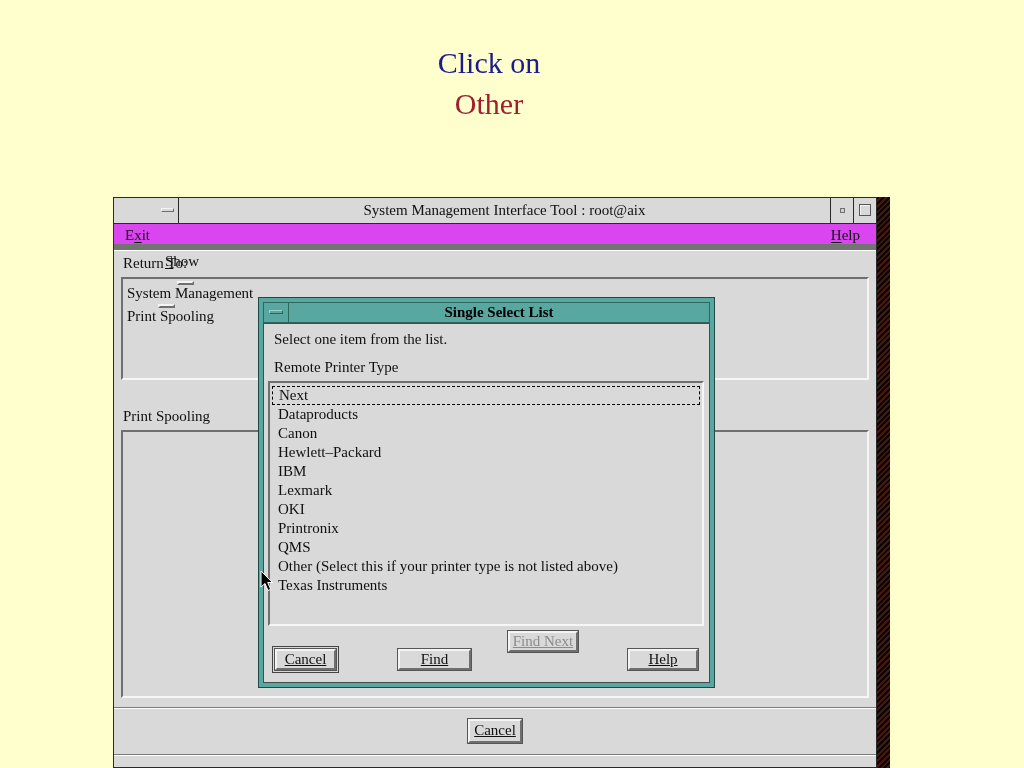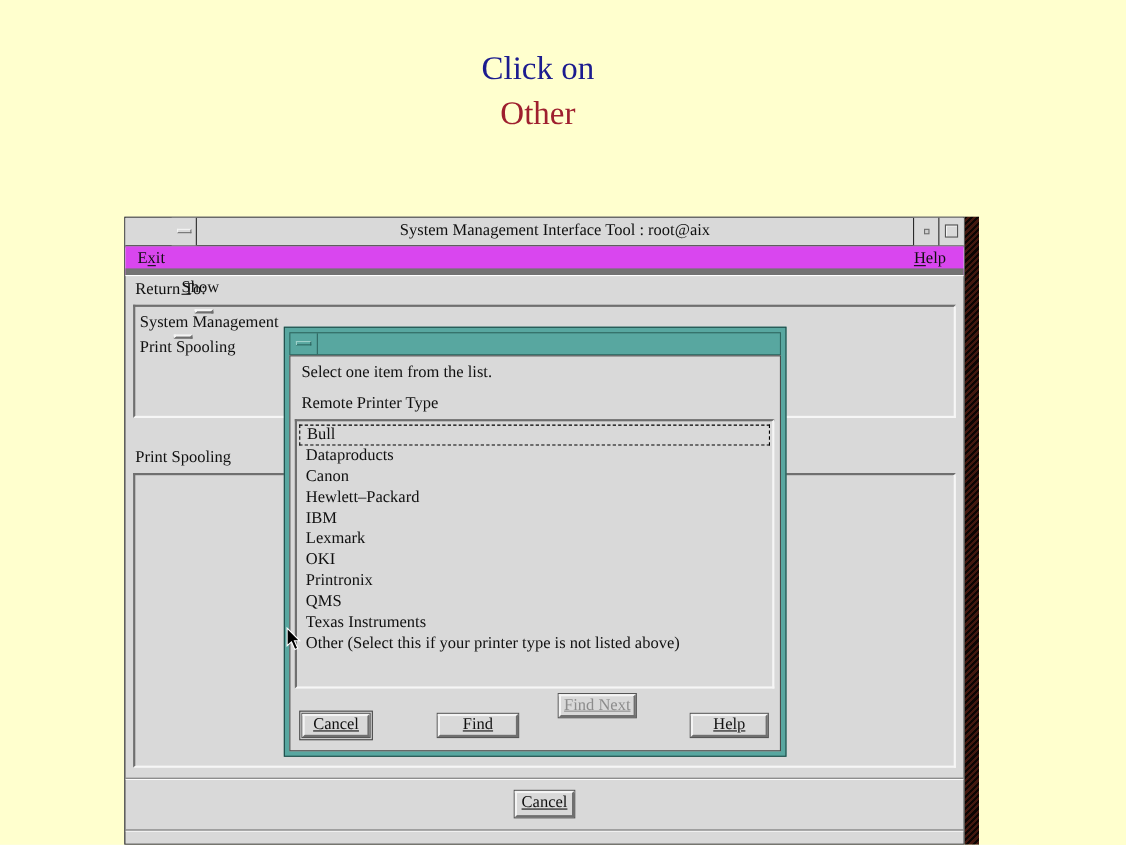--- a/index.html
+++ b/index.html
@@ -142,37 +142,38 @@
         <div class="groove" style="top:504px;"></div>
       </div>
     </div>
   </div>
 
   <div class="dialog">
     <div class="dlg-tb">
       <div class="dlg-menu">
         <div class="t-dash"></div>
       </div>
+      <div class="dlg-title">Single Select List</div>
     </div>
     <div class="dlg-body">
       <div class="dlg-text" style="left:10px; top:7px;">Select one item from the list.</div>
       <div class="dlg-text" style="left:10px; top:35px;">Remote Printer Type</div>
 
       <div class="listbox sunken">
-          <div class="li-item focused">Bull</div>
+          <div class="li-item focused">Next</div>
           <div class="li-item">Dataproducts</div>
           <div class="li-item">Canon</div>
           <div class="li-item">Hewlett–Packard</div>
           <div class="li-item">IBM</div>
           <div class="li-item">Lexmark</div>
           <div class="li-item">OKI</div>
           <div class="li-item">Printronix</div>
           <div class="li-item">QMS</div>
+          <div class="li-item">Other (Select this if your printer type is not listed above)</div>
           <div class="li-item">Texas Instruments</div>
-          <div class="li-item">Other (Select this if your printer type is not listed above)</div>
         </div>
 
       <div class="default-ring">
         <div class="btn">Cancel</div>
       </div>
       <div class="btn dlg-btn b-find">Find</div>
       <div class="btn dlg-btn b-findnext disabled">Find Next</div>
       <div class="btn dlg-btn b-help">Help</div>
     </div>
   </div>

